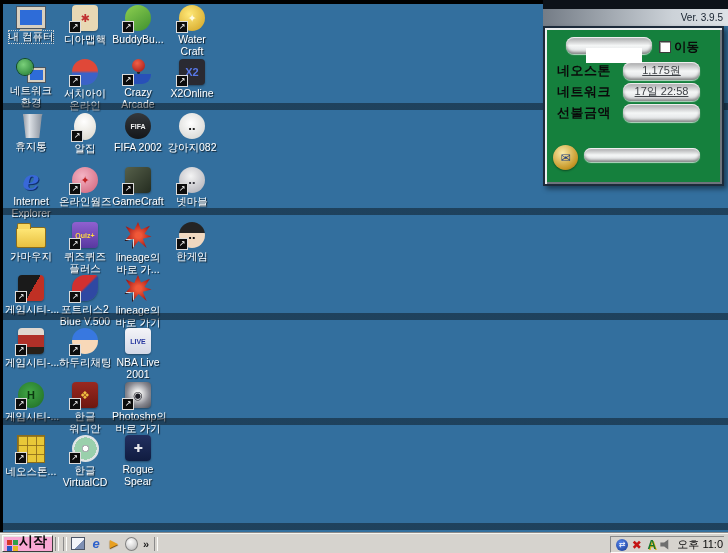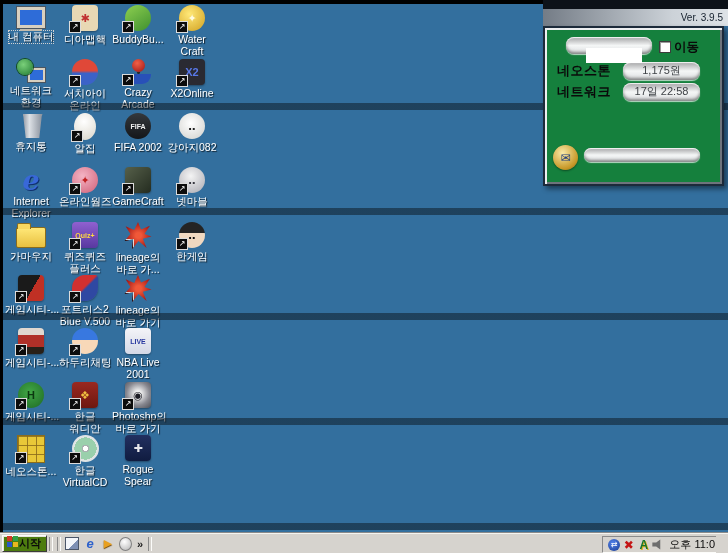--- a/index.html
+++ b/index.html
@@ -86,48 +86,48 @@
   }
   .top-pill{position:absolute;left:21px;top:9px;width:86px;height:17px;}
   .redact{position:absolute;left:41px;top:20px;width:56px;height:15px;background:#ffffff;z-index:11;}
   .chk{position:absolute;left:114px;top:13px;width:10px;height:10px;background:#fdfdfd;border:1px solid #3c3c3c;
     box-shadow:inset 1px 1px 0 #9a9a9a;}
   .move-lbl{position:absolute;left:129px;top:11px;font-size:12.5px;font-weight:bold;color:#0a0a0a;}
   .prows{position:absolute;left:12px;top:32px;right:12px;}
   .prow{display:flex;align-items:center;height:21px;}
   .plabel{width:58px;font-weight:bold;font-size:13px;color:#0a0a0a;letter-spacing:0.5px;white-space:nowrap;}
   .pfield{margin-left:8px;width:77px;height:18px;font-size:11px;color:#3e4246;
-    display:flex;align-items:center;justify-content:center;}
+    display:flex;align-items:center;justify-content:center;text-decoration:underline;}
   .msg-btn{position:absolute;left:8px;top:117px;width:25px;height:25px;border-radius:50%;
     background:radial-gradient(circle at 38% 32%,#f8eaa8,#c89828 68%,#7e5c14);
     box-shadow:0 1px 2px rgba(0,0,0,.4);display:flex;align-items:center;justify-content:center;}
   .msg-btn::after{content:"\2709";font-size:12px;color:#24407e;}
   .bot-pill{position:absolute;left:39px;top:120px;width:116px;height:14px;}
   
   #taskbar{
     position:absolute;left:0;right:0;bottom:0;height:20px;background:#d6d3ce;z-index:20;
     border-top:1px solid #f4f4f0;box-shadow:0 -1px 0 #8a8a8a;
     display:flex;align-items:center;padding:0 0 0 2px;box-sizing:border-box;
   }
   .start-btn{
-    height:15px;display:flex;align-items:flex-start;padding:0 5px 0 3px;background:#4d7c0f;
+    height:15px;display:flex;align-items:flex-end;padding:0 5px 0 3px;background:#f9a8d4;
     border:1px solid;border-color:#fcfcfa #3c3c3c #3c3c3c #fcfcfa;box-shadow:inset 1px 1px 0 #e8e6e0;
-    font-size:11px;font-weight:bold;color:#0a0a0a;
+    font-size:14px;font-weight:bold;color:#0a0a0a;
   }
   .flag{width:5px;height:5px;background:#d43828;margin:0 7px 6px 1px;
     box-shadow:6px 0 0 #30a048,0 6px 0 #2858c8,6px 6px 0 #e8b820;}
   .tb-sep{width:2px;height:14px;margin:0 2px;border-left:1px solid #8a8a8a;border-right:1px solid #fcfcfa;}
   .ql{width:14px;height:14px;margin:0 2px;display:flex;align-items:center;justify-content:center;position:relative;}
   .ql-desktop{width:12px;height:11px;background:linear-gradient(135deg,#f4f6fa 58%,#7e90b4 58%);border:1px solid #4c5668;}
   .ql-ie::after{content:"e";color:#2e62cc;font-weight:bold;font-style:italic;font-size:13px;}
   .ql-play::after{content:"\25B6";color:#e8a020;font-size:11px;text-shadow:0 1px 1px #6e4200;}
   .ql-egg{width:11px;height:12px;border-radius:50%;background:radial-gradient(circle at 40% 32%,#fff,#b4b4b4);border:1px solid #808080;}
   .chevron{font-size:11px;font-weight:bold;color:#202020;margin:0 3px;}
   .tray{
-    position:absolute;right:12px;top:2px;height:15px;display:flex;align-items:center;padding:0 1px 0 4px;
+    position:absolute;right:4px;top:2px;height:15px;display:flex;align-items:center;padding:0 1px 0 4px;
     border-top:1px solid #8a8a8a;border-left:1px solid #8a8a8a;border-bottom:1px solid #fcfcfa;
   }
   .tr{width:13px;height:13px;margin:0 1px;display:flex;align-items:center;justify-content:center;position:relative;}
   .tr-sync{width:12px;height:12px;border-radius:50%;background:radial-gradient(circle at 40% 35%,#5484ec,#16388e);}
   .tr-sync::after{content:"\21C4";color:#fff;font-size:8px;}
   .tr-x::after{content:"\2716";color:#c41414;font-size:12px;font-weight:bold;}
   .tr-a::after{content:"A";color:#16752a;font-size:12px;font-weight:bold;text-shadow:1px 1px 0 #dcb21e;}
   .tr-speaker{width:11px;height:11px;background:#6e6e6e;
     clip-path:polygon(0 32%,35% 32%,72% 4%,72% 96%,35% 68%,0 68%);}
   .clock{font-size:11px;color:#0a0a0a;margin-left:5px;white-space:nowrap;}
@@ -326,20 +326,24 @@
   <div class="chk"></div>
   <div class="move-lbl">이동</div>
   <div class="prows" id="panel-rows">
       <div class="prow">
         <span class="plabel">네오스톤</span>
         <span class="pfield pill">1,175원</span>
       </div>
       <div class="prow">
         <span class="plabel">네트워크</span>
         <span class="pfield pill">17일 22:58</span>
+      </div>
+      <div class="prow">
+        <span class="plabel">선불금액</span>
+        <span class="pfield pill"></span>
       </div>
     </div>
   <div class="msg-btn"></div>
   <div class="pill bot-pill"></div>
 </div>
 
 <div id="taskbar">
   <div class="start-btn">
     <span class="flag"></span>
     <span>시작</span>

